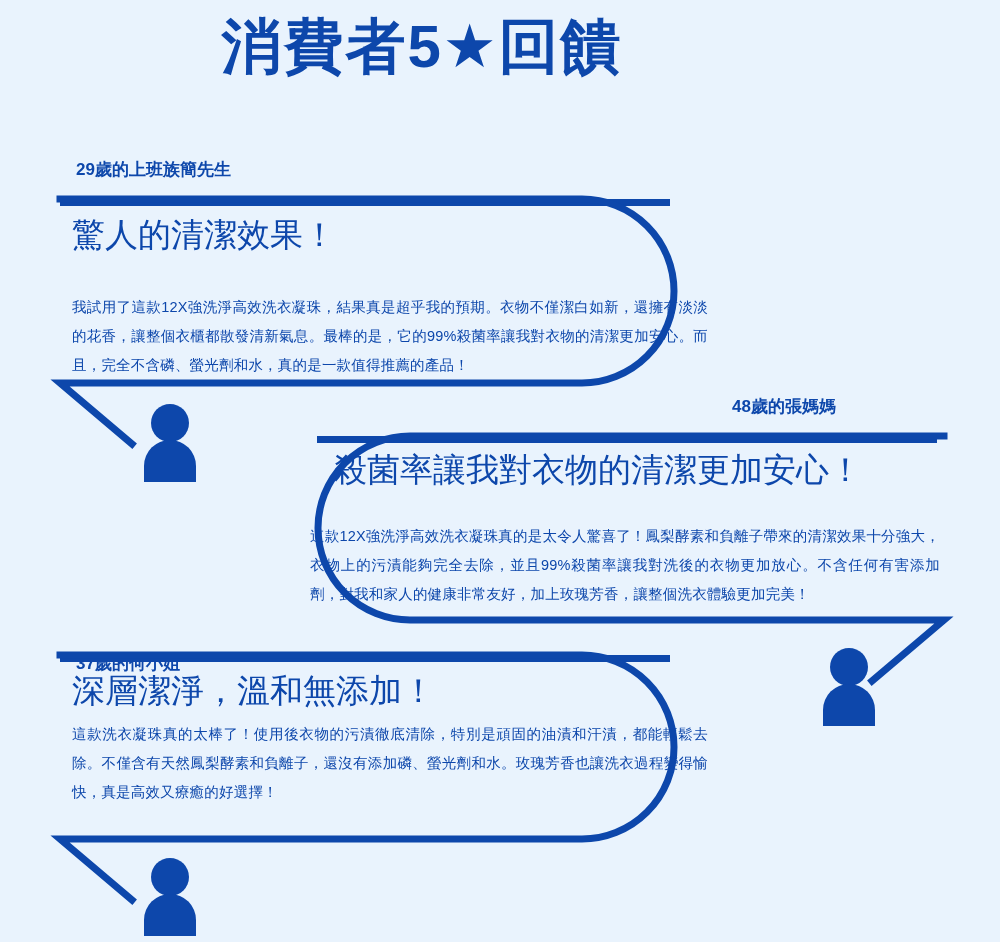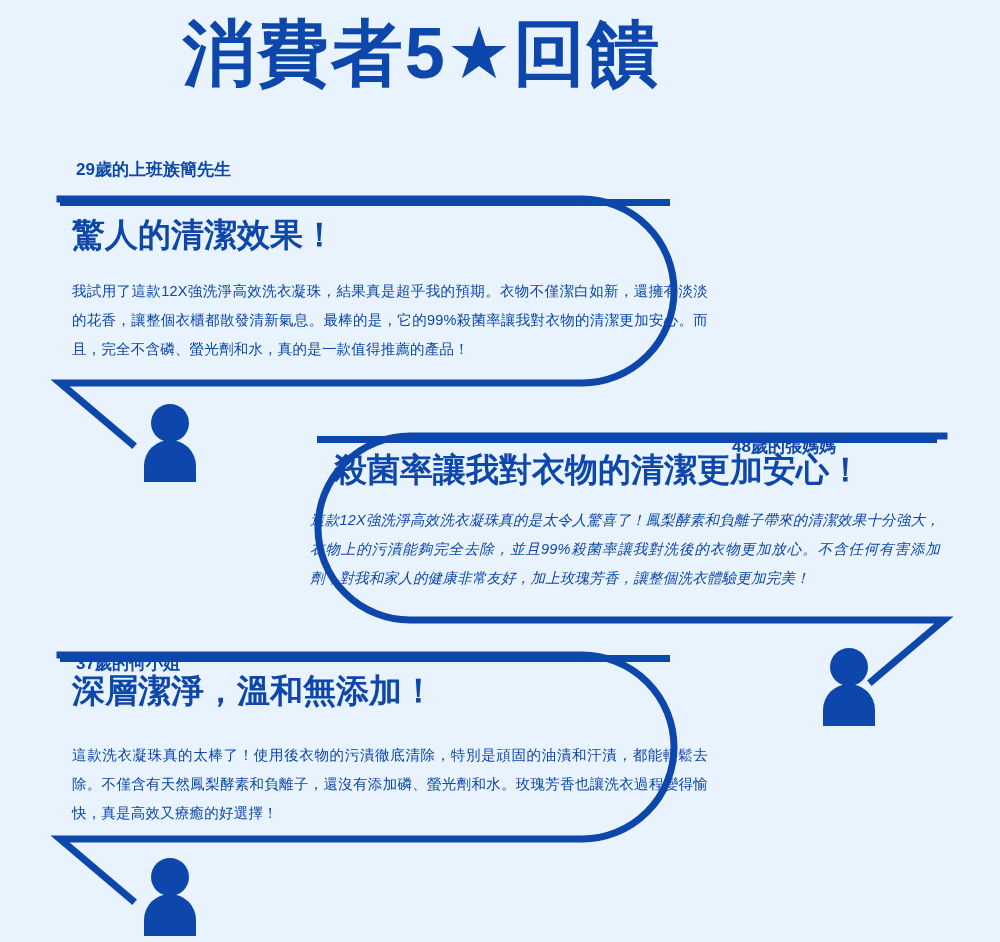--- a/index.html
+++ b/index.html
@@ -22,21 +22,21 @@
     height: 942px;
   }
 
   
   .page-title {
     position: absolute;
     left: 0;
     top: 14px;
     width: 844px;
     text-align: center;
-    font-size: 72px;
+    font-size: 60px;
     font-weight: bold;
     letter-spacing: 2px;
     color: #0d47ab;
     line-height: 1.1;
     white-space: nowrap;
   }
 
   
   .name {
     position: absolute;
@@ -47,33 +47,34 @@
     white-space: nowrap;
   }
   .name-rule {
     position: absolute;
     height: 7px;
     background: #0d47ab;
   }
   .headline {
     position: absolute;
     font-size: 33px;
-    font-weight: bold;
+    font-weight: normal;
     color: #0d47ab;
     line-height: 1.25;
     white-space: nowrap;
     text-align: right;
   }
   .body-text {
     position: absolute;
     font-size: 14.5px;
     line-height: 2.0;
     color: #0d47ab;
     letter-spacing: 0.2px;
     text-align: justify;
+    margin-top: 16px;
   }
 
   
   .bubble-svg {
     position: absolute;
     overflow: visible;
     pointer-events: none;
   }
 
   
@@ -83,32 +84,32 @@
 
   
   #t1-name      { left: 76px;  top: 160px; }
   #t1-rule      { left: 60px;  top: 199px; width: 610px; }
   #t1-headline  { left: 72px;  top: 214px; }
   #t1-body      { left: 72px;  top: 277px; width: 636px; }
   #t1-bubble    { left: 52px;  top: 192px; }
   #t1-avatar    { left: 139px; top: 404px; }
 
   
-  #t2-name      { left: 732px; top: 397px; margin-top: 40px; }
+  #t2-name      { left: 732px; top: 397px; }
   #t2-rule      { left: 317px; top: 436px; width: 620px; }
   #t2-headline  { left: 334px; top: 449px; }
-  #t2-body      { left: 310px; top: 506px; width: 630px; font-style: italic; }
+  #t2-body      { left: 310px; top: 506px; width: 630px; }
   #t2-bubble    { left: 292px; top: 429px; }
   #t2-avatar    { left: 818px; top: 648px; }
 
   
   #t3-name      { left: 76px;  top: 614px; margin-top: 40px; }
   #t3-rule      { left: 60px;  top: 655px; width: 610px; }
   #t3-headline  { left: 72px;  top: 670px; }
-  #t3-body      { left: 72px;  top: 741px; width: 636px; }
+  #t3-body      { left: 72px;  top: 704px; width: 636px; }
   #t3-bubble    { left: 52px;  top: 648px; }
   #t3-avatar    { left: 139px; top: 858px; }
 </style>
 </head>
 <body>
 
 <div id="stage">
 
   <div class="page-title">消費者5★回饋</div>
 

